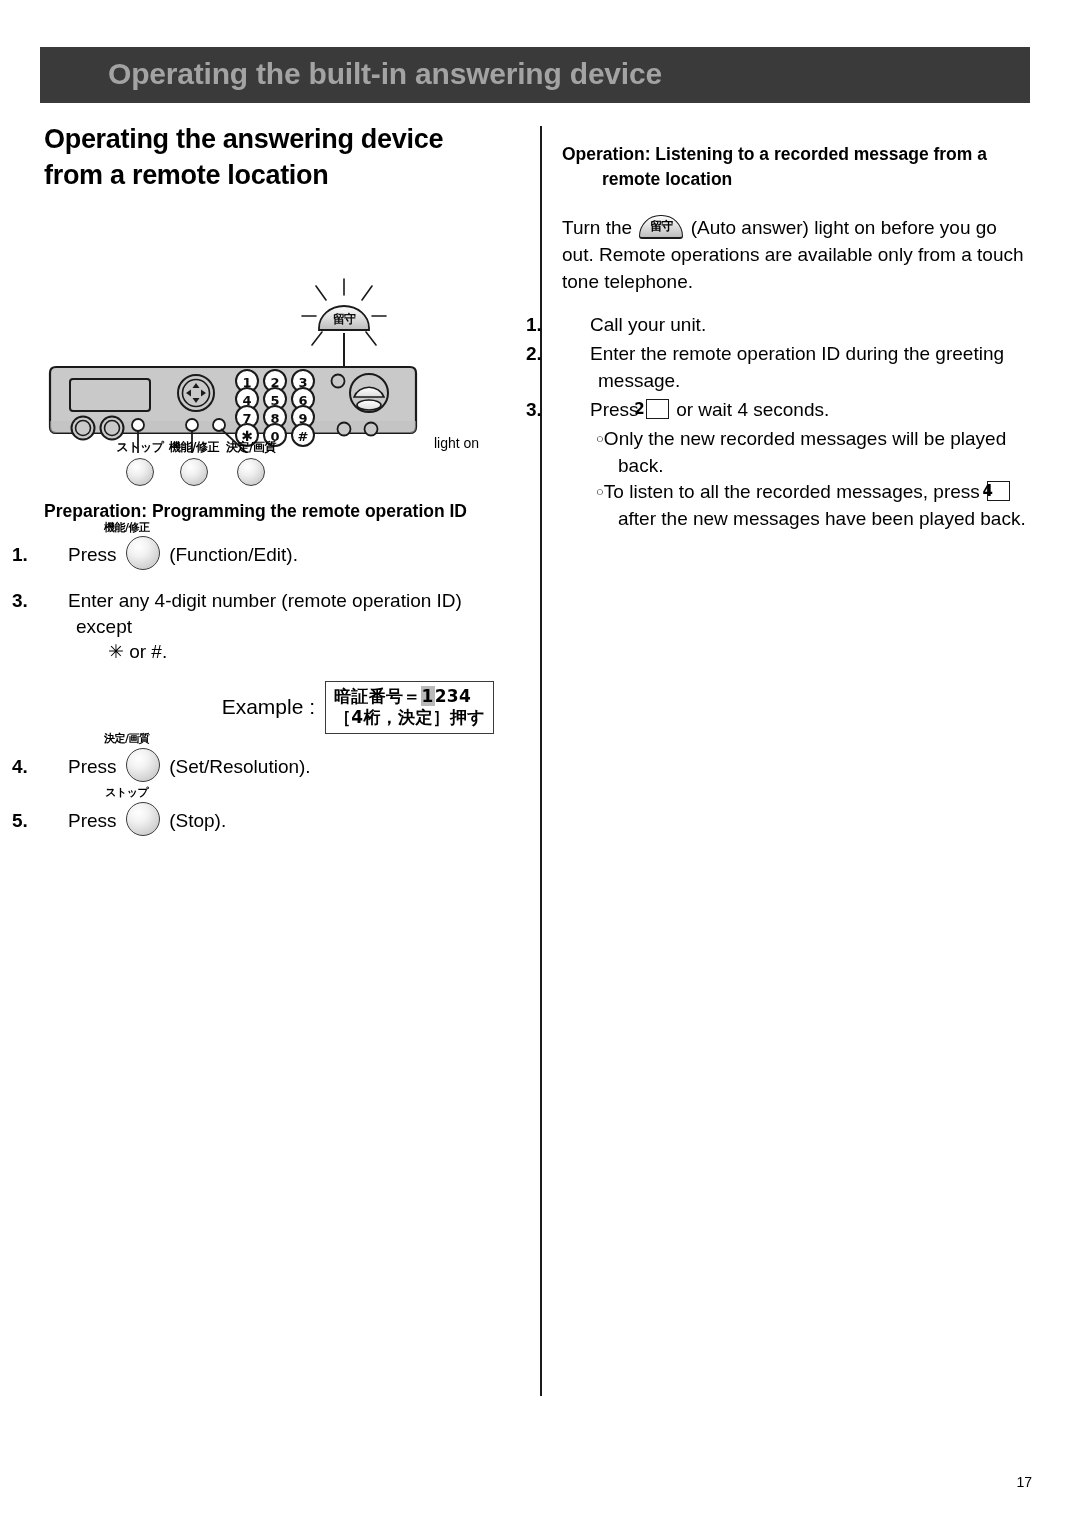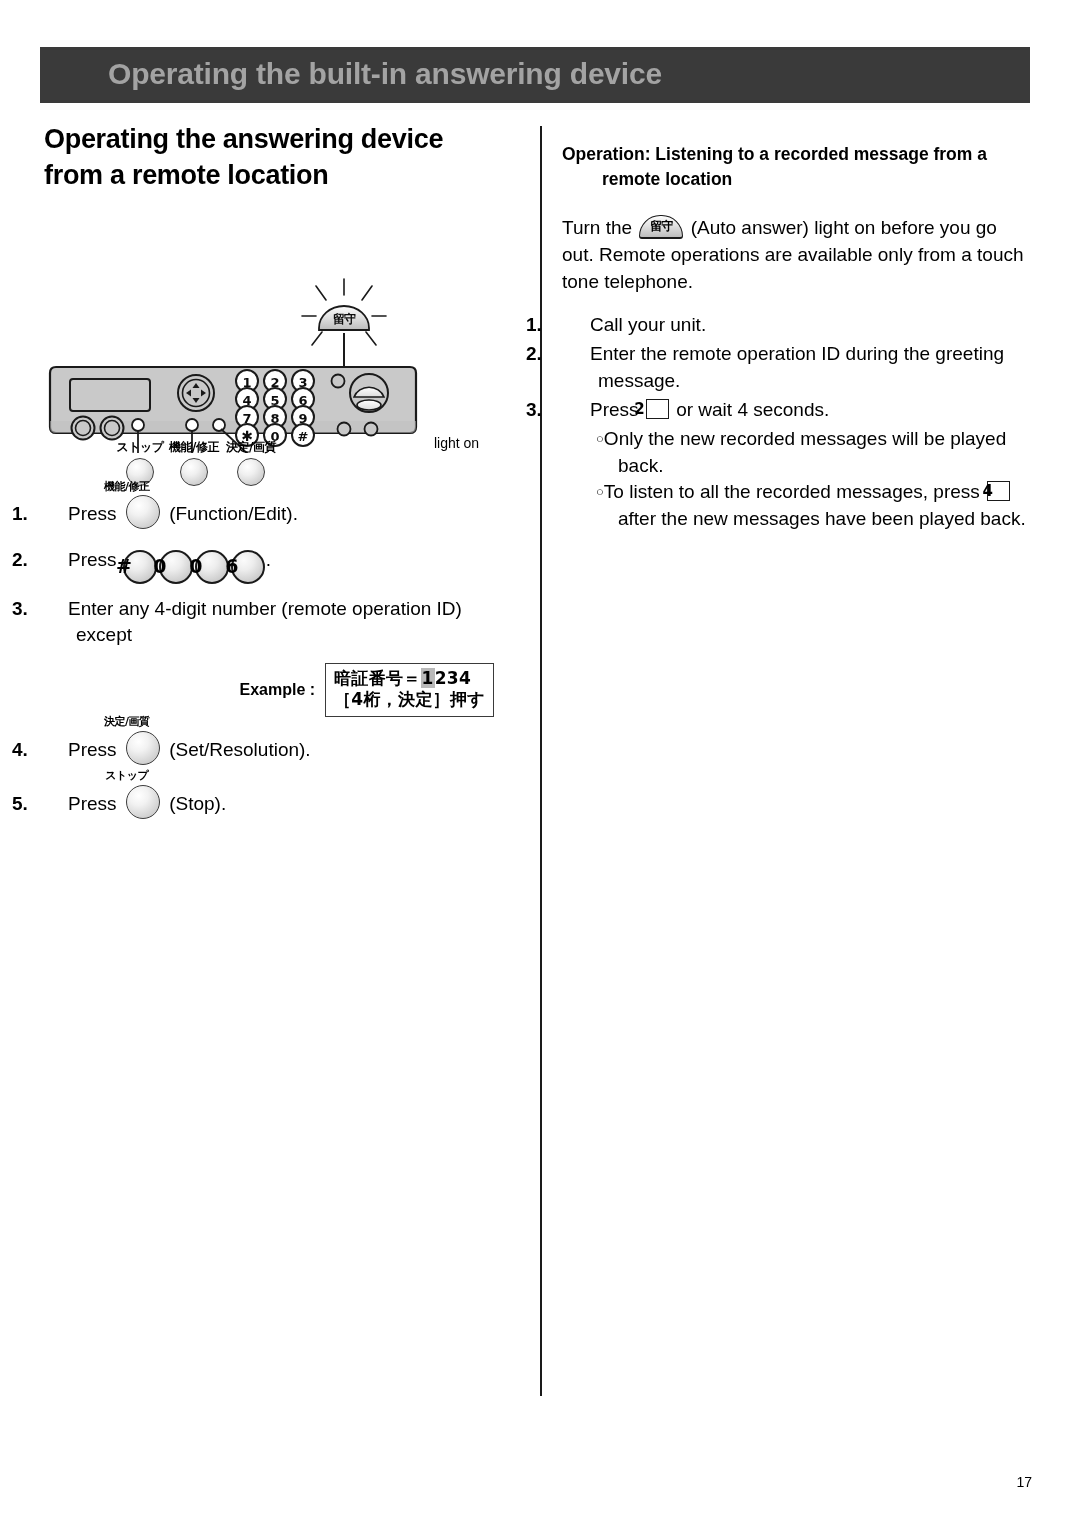--- a/index.html
+++ b/index.html
@@ -147,22 +147,22 @@
 
   
   .example-row {
     display: flex;
     align-items: center;
     justify-content: flex-end;
     margin: 16px 0 14px 0;
     padding-right: 28px;
   }
   .example-label {
-    font-size: 16px;
-    font-weight: bold;
+    font-size: 21px;
+    font-weight: normal;
     margin-right: 10px;
   }
   .lcd {
     border: 1.6px solid #3a3a3a;
     padding: 4px 8px 5px 8px;
     min-width: 150px;
     font-family: "DejaVu Sans", sans-serif;
     font-size: 17px;
     line-height: 1.25;
     letter-spacing: 0.3px;
@@ -440,34 +440,32 @@
                   border:1.4px solid #3d3d3d;"></div>
     </div>
     <div style="position:absolute; left:175px; top:0; text-align:center; width:64px;">
       <div style="font-family:'DejaVu Sans',sans-serif; font-size:12px; letter-spacing:-0.5px; font-weight:600;">決定/画質</div>
       <div style="width:26px;height:26px;border-radius:50%;margin:2px auto 0;
                   background:radial-gradient(circle at 36% 30%, #ffffff 0%, #f0f0f0 34%, #d0d0d0 74%, #b4b4b4 100%);
                   border:1.4px solid #3d3d3d;"></div>
     </div>
   </div>
 
+  <div class="prep-heading">Preparation: Programming the remote operation ID</div>
 
   <div class="step step-hang" style="margin-bottom:18px;">
     <span class="step-num">1.</span><span>Press</span>
     <span class="rbtn"><span class="rbtn-cap">機能/修正</span></span>
     <span>(Function/Edit).</span>
   </div>
 
-  <div class="step step-hang" style="margin-bottom:12px;">
-    <span class="step-num">2.</span><span>Press</span>
-    <span class="kkey">#</span><span class="kkey">0</span><span class="kkey">0</span><span class="kkey">6</span><span>.</span>
-  </div>
 
   <div class="step step-hang">
     <span class="step-num">3.</span><span>Enter any 4-digit number (remote operation ID) except</span>
+    <div class="step-cont" style="text-indent:0;">✳ or #.</div>
   </div>
 
   <div class="example-row">
     <div class="example-label">Example :</div>
     <div class="lcd">
       <div><span>暗証番号＝</span><span class="lcd-cursor">1</span><span>234</span></div>
       <div class="lcd-line2">［4桁，決定］押す</div>
     </div>
   </div>
 

